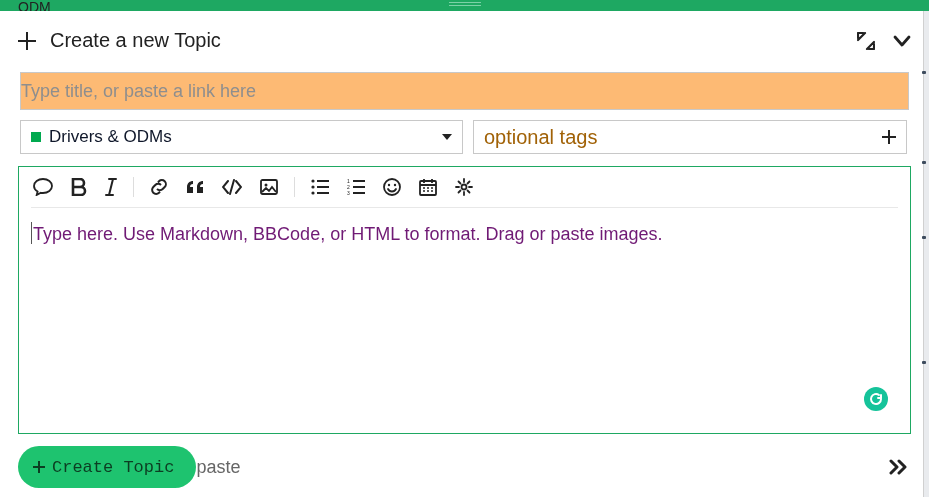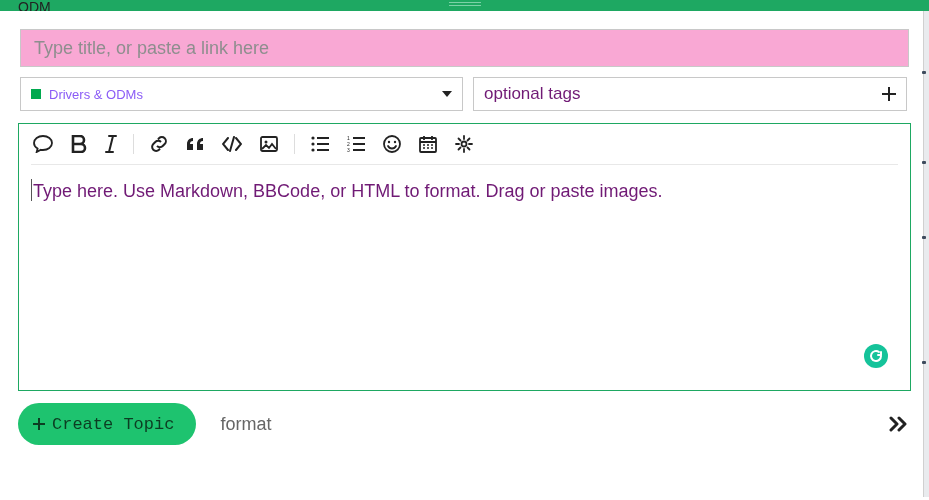--- a/index.html
+++ b/index.html
@@ -67,24 +67,24 @@
   .header-icons {
     display: flex;
     gap: 18px;
     color: #222;
   }
   .title-input {
     width: calc(100% - 4px);
     margin-left: 2px;
     height: 38px;
     border: 1px solid #c8c8c8;
-    padding: 0 13px;
+    padding: 0 0;
     font-size: 18px;
     color: #333;
-    background: #f9a8d4;
+    background: #fdba74;
     margin-bottom: 10px;
   }
   .title-input::placeholder { color: #8e8e8e; }
   .row {
     display: flex;
     gap: 10px;
     margin-bottom: 12px;
     margin-left: 2px;
     margin-right: 4px;
   }
@@ -98,37 +98,37 @@
     gap: 8px;
     cursor: pointer;
   }
   .cat-swatch {
     width: 10px;
     height: 10px;
     background: #00a94f;
   }
   .cat-label {
     flex: 1;
-    font-size: 13px;
-    color: #8b5cf6;
+    font-size: 17px;
+    color: #0f172a;
   }
   .tags-select {
     flex: 1;
     height: 34px;
     border: 1px solid #c8c8c8;
     display: flex;
     align-items: center;
     padding: 0 10px;
     gap: 8px;
     cursor: pointer;
   }
   .tags-placeholder {
     flex: 1;
-    font-size: 17px;
-    color: #701a75;
+    font-size: 20px;
+    color: #a16207;
   }
   .editor-wrap {
     border: 1px solid #1ea862;
     margin-bottom: 12px;
   }
   .toolbar {
     display: flex;
     align-items: center;
     gap: 18px;
     padding: 10px 14px 10px 14px;
@@ -179,21 +179,20 @@
     color: #fff;
     display: flex;
     align-items: center;
     justify-content: center;
     font-weight: 600;
     font-size: 16px;
   }
   .footer {
     display: flex;
     align-items: center;
-    gap: 24px;
   }
   .create-btn {
     background: #1ec36f;
     border-radius: 999px;
     height: 42px;
     padding: 0 22px 0 14px;
     display: flex;
     align-items: center;
     gap: 6px;
     font-family: "Courier New", monospace;
@@ -244,20 +243,40 @@
 
 <div class="right-stripe">
   <div class="right-seg" style="top:60px"></div>
   <div class="right-seg" style="top:150px"></div>
   <div class="right-seg" style="top:225px"></div>
   <div class="right-seg" style="top:350px"></div>
 </div>
 
 <div class="composer">
 
+  <div class="composer-header">
+    <span class="plus-large">
+      <svg width="18" height="18" viewBox="0 0 18 18">
+          <path d="M8 0h2v18H8zM0 8h18v2H0z" fill="#222"></path>
+        </svg>
+    </span>
+    <span class="create-title">Create a new Topic</span>
+    <div class="header-icons">
+      <span class="toolbar-icon">
+        <svg width="18" height="18" viewBox="0 0 18 18">
+            <path d="M1 8 L8 1 M1 1h5 M1 1v5 M10 17 L17 10 M17 17h-5 M17 17v-5" stroke="#222" stroke-width="2.2" fill="none" stroke-linecap="round"></path>
+          </svg>
+      </span>
+      <span class="toolbar-icon">
+        <svg width="18" height="18" viewBox="0 0 18 18">
+            <path d="M2 5 L9 13 L16 5" stroke="#222" stroke-width="2.8" fill="none" stroke-linecap="round" stroke-linejoin="round"></path>
+          </svg>
+      </span>
+    </div>
+  </div>
 
   <input class="title-input" placeholder="Type title, or paste a link here" style="">
 
   <div class="row">
     <div class="category-select">
       <div class="cat-swatch"></div>
       <span class="cat-label">Drivers &amp; ODMs</span>
       <span>
         <svg width="10" height="6" viewBox="0 0 10 6">
             <path d="M0 0 L5 6 L10 0 Z" fill="#222"></path>
@@ -366,21 +385,21 @@
     </div>
   </div>
 
   <div class="footer">
     <button class="create-btn">
       <svg width="14" height="14" viewBox="0 0 14 14">
           <path d="M6 1h2v12H6zM1 6h12v2H1z" fill="#0c3d22"></path>
         </svg>
       <span>Create Topic</span>
     </button>
-    <button class="cancel-btn">format</button>
+    <button class="cancel-btn">paste</button>
     <div class="footer-spacer"></div>
     <span class="collapse-icon">
       <svg width="22" height="16" viewBox="0 0 22 16">
           <path d="M2 2l6 6-6 6M10 2l6 6-6 6" stroke="#222" stroke-width="3" fill="none" stroke-linecap="round" stroke-linejoin="round"></path>
         </svg>
     </span>
   </div>
 
 </div>
 

